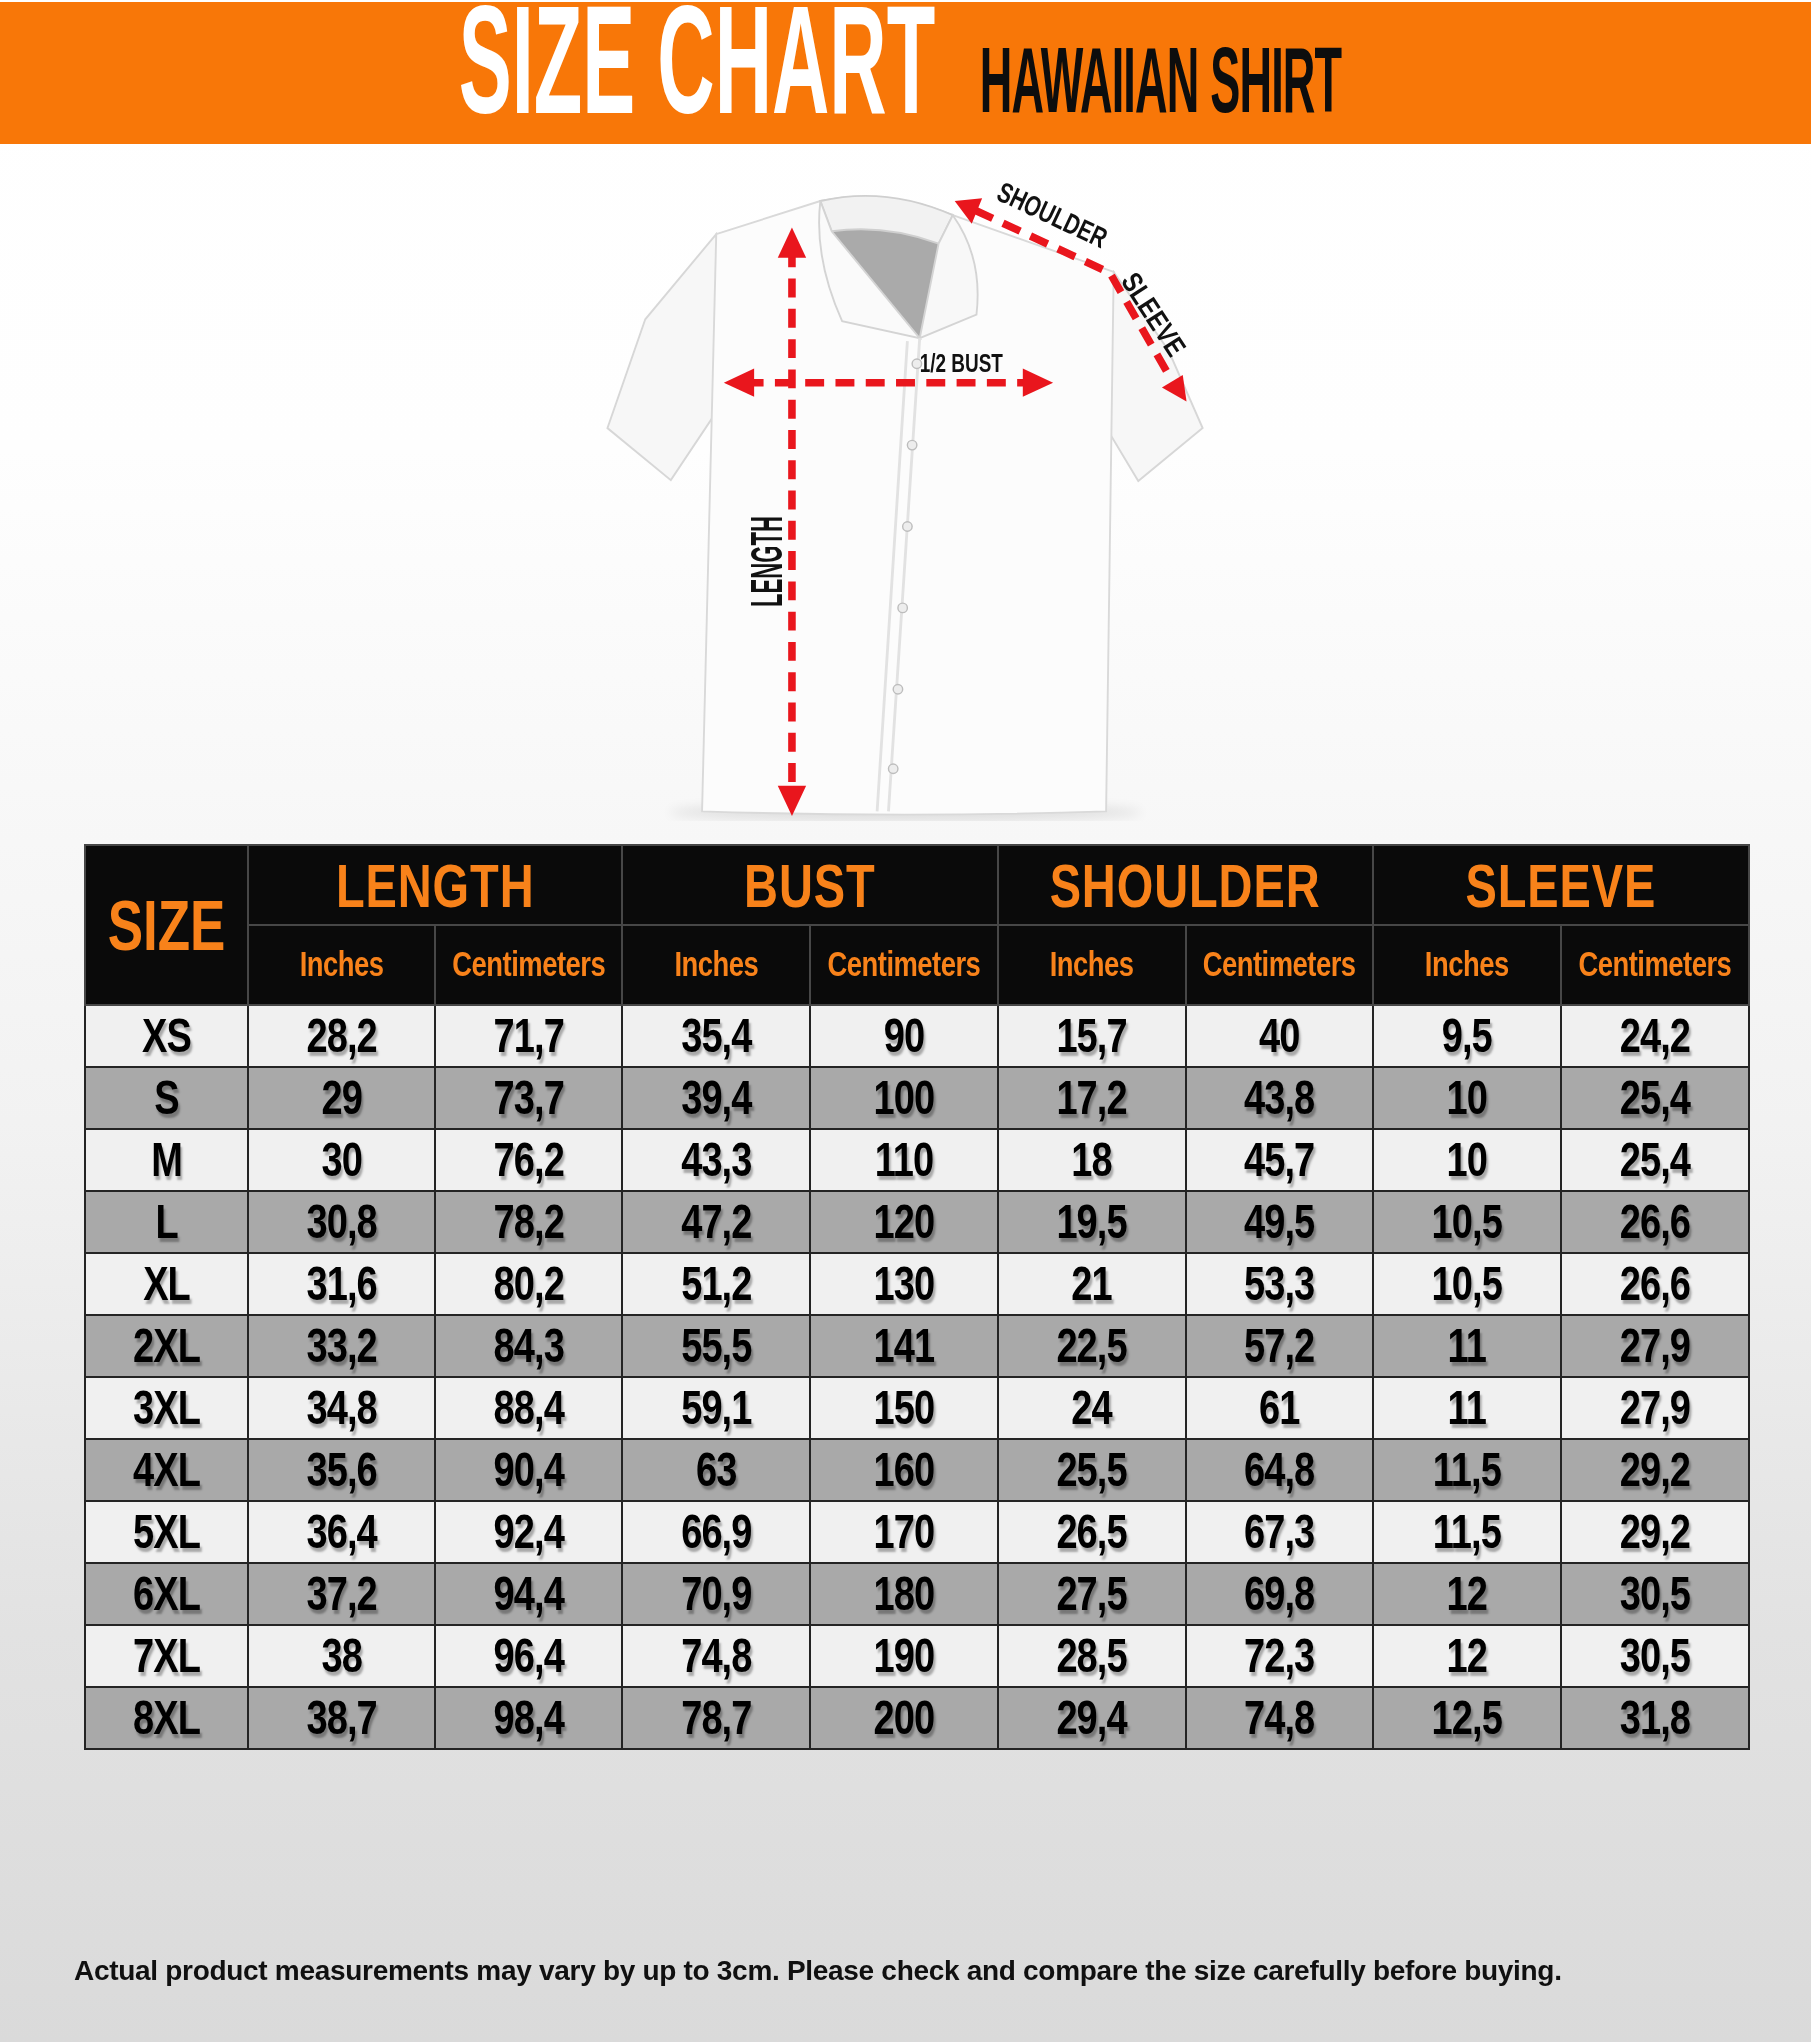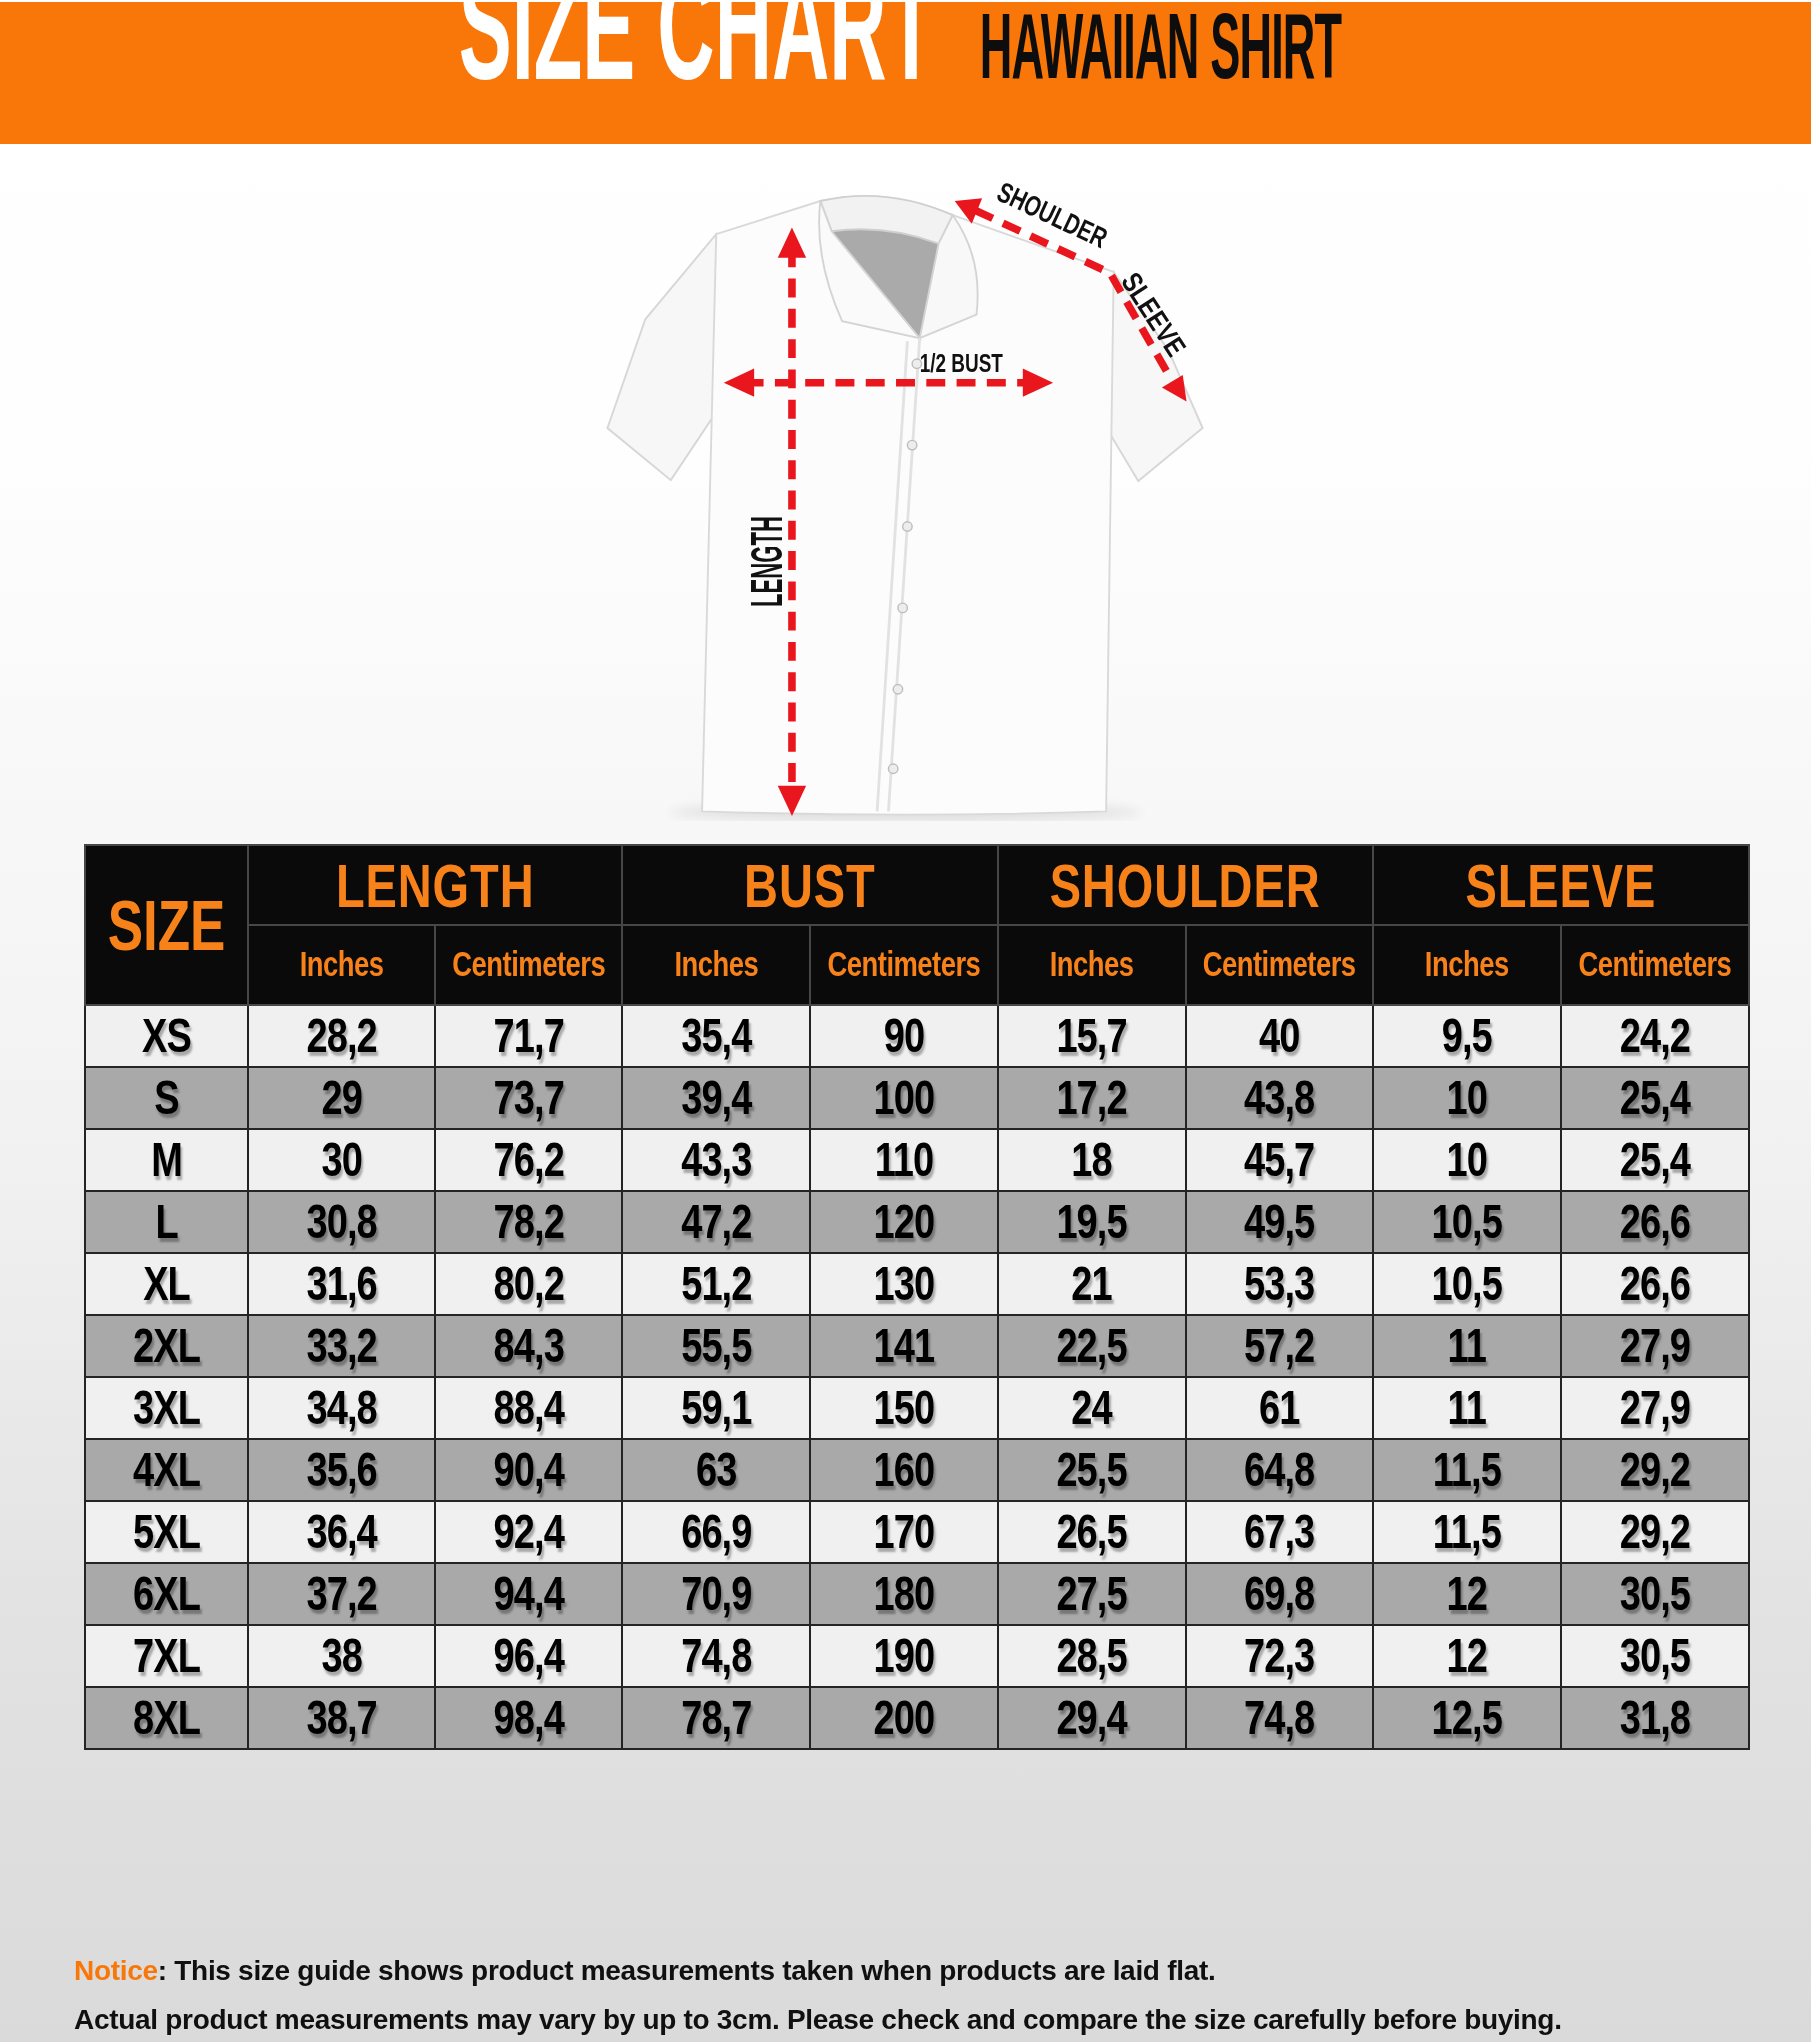--- a/index.html
+++ b/index.html
@@ -5,21 +5,21 @@
   html,body{margin:0;padding:0;}
   body{
     width:1811px;height:2042px;position:relative;overflow:hidden;
     font-family:"Liberation Sans",sans-serif;
     background:linear-gradient(180deg,#ffffff 0%,#fefefe 22%,#f2f2f2 55%,#e2e2e2 80%,#dadada 100%);
   }
   
   .banner{
     position:absolute;top:1.9px;left:0;width:100%;height:142px;
     background:#F87708;display:flex;align-items:baseline;justify-content:center;
-    gap:24.6px;box-sizing:border-box;
+    gap:24.6px;padding-top:34px;box-sizing:border-box;
   }
   .banner .t1{
     display:inline-block;font-weight:bold;color:#ffffff;font-size:81px;line-height:81px;
     transform:scale(0.98,1.9);transform-origin:50% 72%;letter-spacing:0px;white-space:nowrap;
   }
   .banner .t2{
     display:inline-block;font-weight:bold;color:#0d0d0d;font-size:49px;line-height:49px;
     transform:scale(0.92,1.9);transform-origin:50% 66%;letter-spacing:-0.9px;white-space:nowrap;
   }
   
@@ -277,19 +277,16 @@
           <td><span class="sq t-num">74,8</span></td>
           <td><span class="sq t-num">12,5</span></td>
           <td><span class="sq t-num">31,8</span></td>
         </tr>
       </tbody>
   </table>
 </div>
 
 <div class="notice">
   <div>
-    <span class="lbl">Notice</span><span>: This size guide shows product measurements taken when products are laid flat.</span>
-  </div>
-  <div>
     <span>Actual product measurements may vary by up to 3cm. Please check and compare the size carefully before buying.</span>
   </div>
 </div>
 
 
 </body></html>

